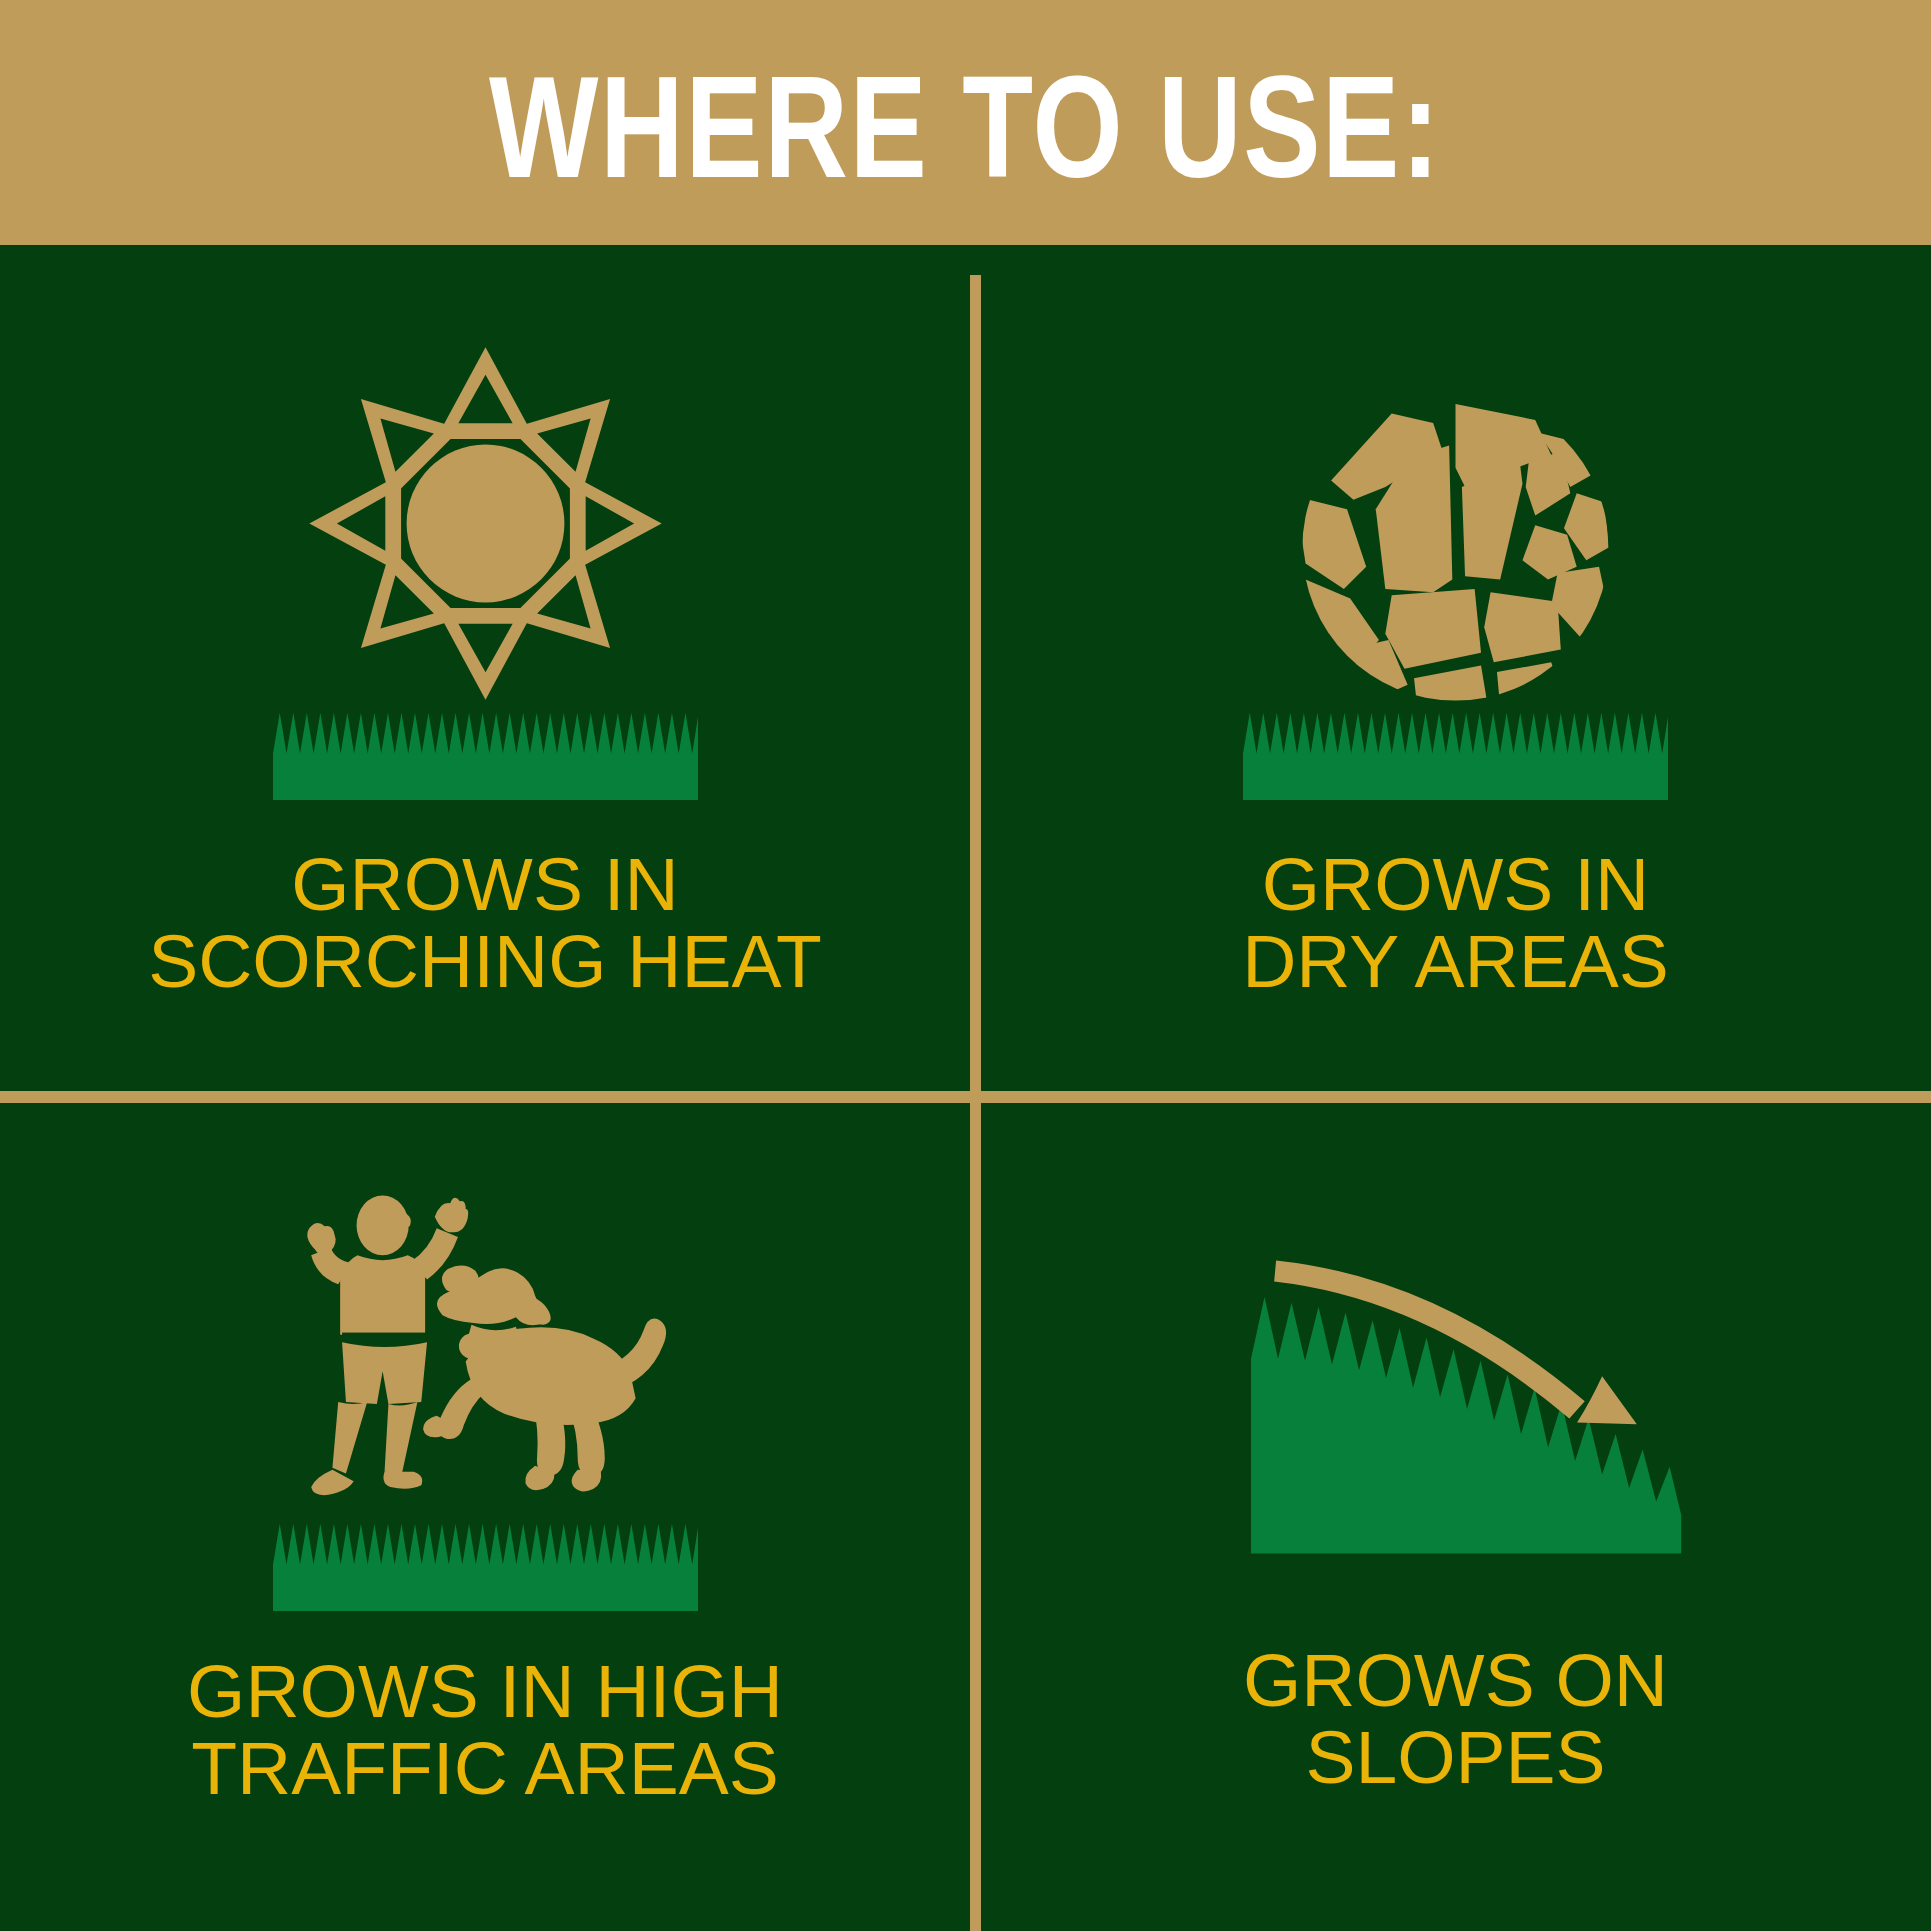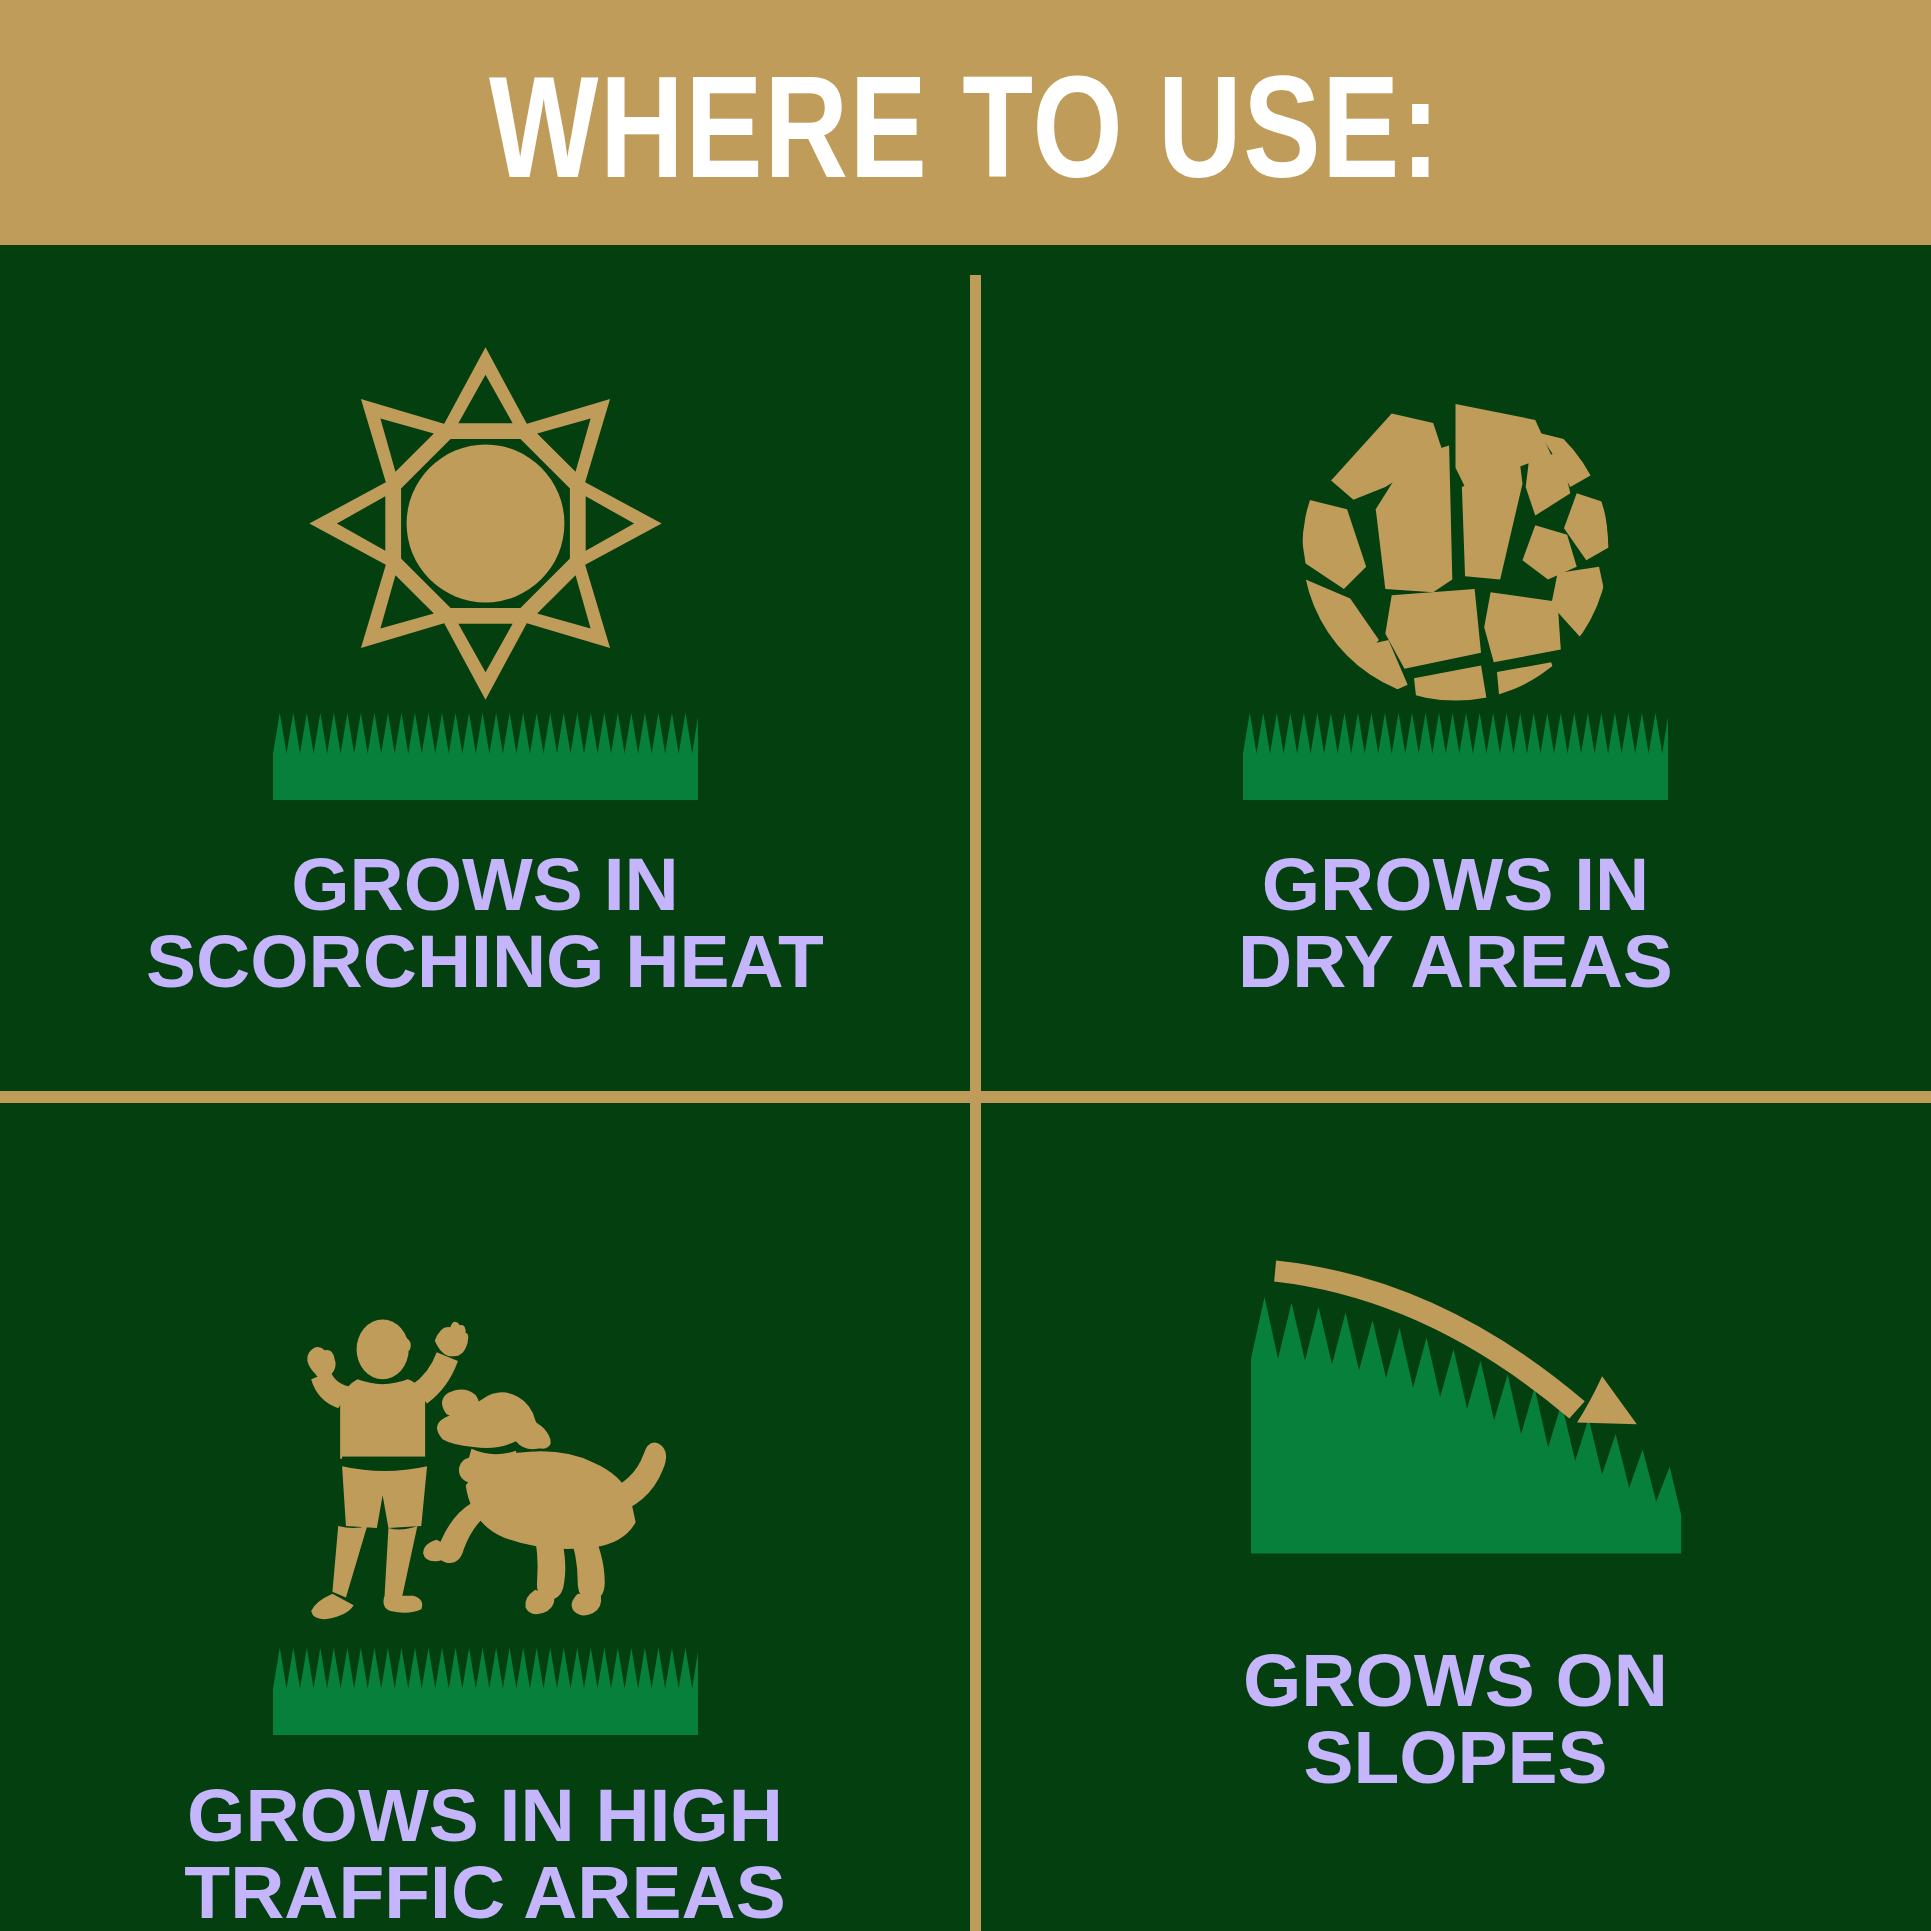--- a/index.html
+++ b/index.html
@@ -49,21 +49,21 @@
   }
   .panel {
     position: absolute;
     display: flex;
     flex-direction: column;
     align-items: center;
     box-sizing: border-box;
   }
   #panel-heat   { left: 0;      top: 0;     width: 970px; height: 816px; }
   #panel-dry    { left: 980px; top: 0;     width: 951px;  height: 816px; }
-  #panel-traffic{ left: 0;      top: 827px; width: 970px; height: 828px; justify-content: flex-end; }
+  #panel-traffic{ left: 0;      top: 827px; width: 970px; height: 828px; }
   #panel-slopes { left: 980px; top: 827px; width: 951px;  height: 828px; }
 
   
   #divider-vertical {
     position: absolute;
     left: 970px; top: 0;
     width: 10.6px; height: 1656px;
     background: #c09c5b;
   }
   #divider-horizontal {
@@ -75,22 +75,22 @@
 
   
   .icon-area {
     display: flex;
     align-items: flex-end;
     justify-content: center;
   }
 
   
   .caption {
-    color: #c4b5fd;
-    font-weight: 700;
+    color: #eab308;
+    font-weight: 400;
     font-size: 73px;
     line-height: 1.02;
     letter-spacing: 0px;
     text-align: center;
     white-space: pre-line;
   }
   #caption-heat    { font-size: 75px; margin-top: 46px; }
   #caption-dry     { font-size: 75px; margin-top: 46px; }
   #caption-traffic { font-size: 75px; margin-top: 42px; }
   #caption-slopes  { font-size: 75px; margin-top: 42px; }

